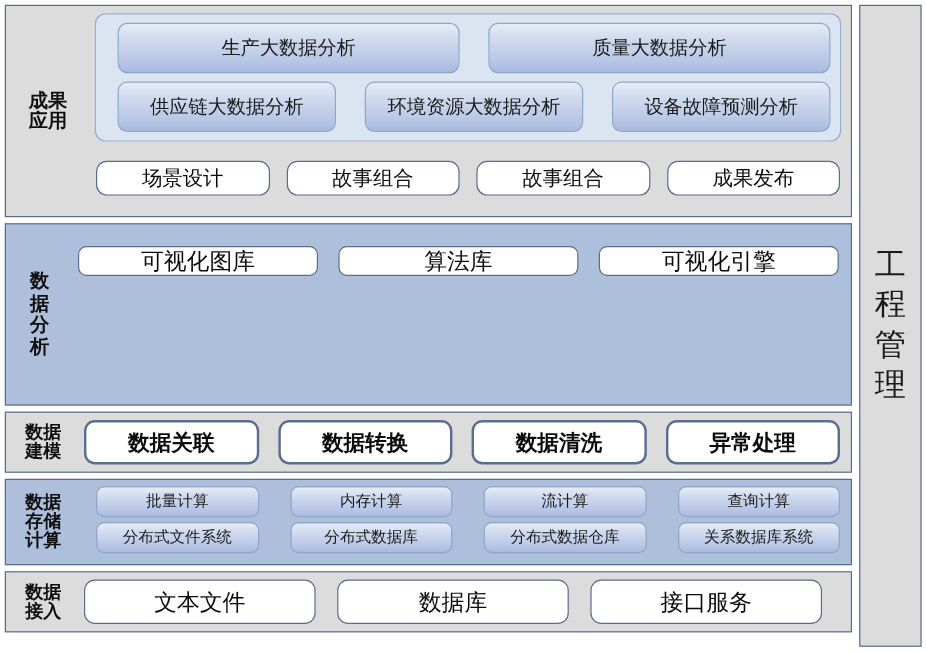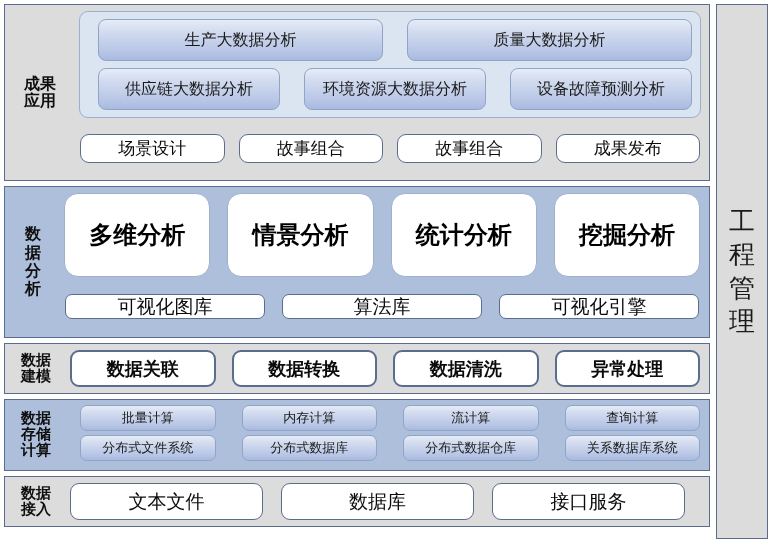--- a/index.html
+++ b/index.html
@@ -279,26 +279,20 @@
       <div class="layer-label vertical">
         <span class="lbl-lines">
           <span class="lbl-line">数</span>
           <span class="lbl-line">据</span>
           <span class="lbl-line">分</span>
           <span class="lbl-line">析</span>
         </span>
       </div>
       <div class="layer-body">
 
-        <div class="card-row">
-          <div class="card-white">多维分析</div>
-          <div class="card-white">情景分析</div>
-          <div class="card-white">统计分析</div>
-          <div class="card-white">挖掘分析</div>
-        </div>
 
         <div class="tool-row">
           <div class="pill-white">可视化图库</div>
           <div class="pill-white">算法库</div>
           <div class="pill-white">可视化引擎</div>
         </div>
 
       </div>
     </div>
 

